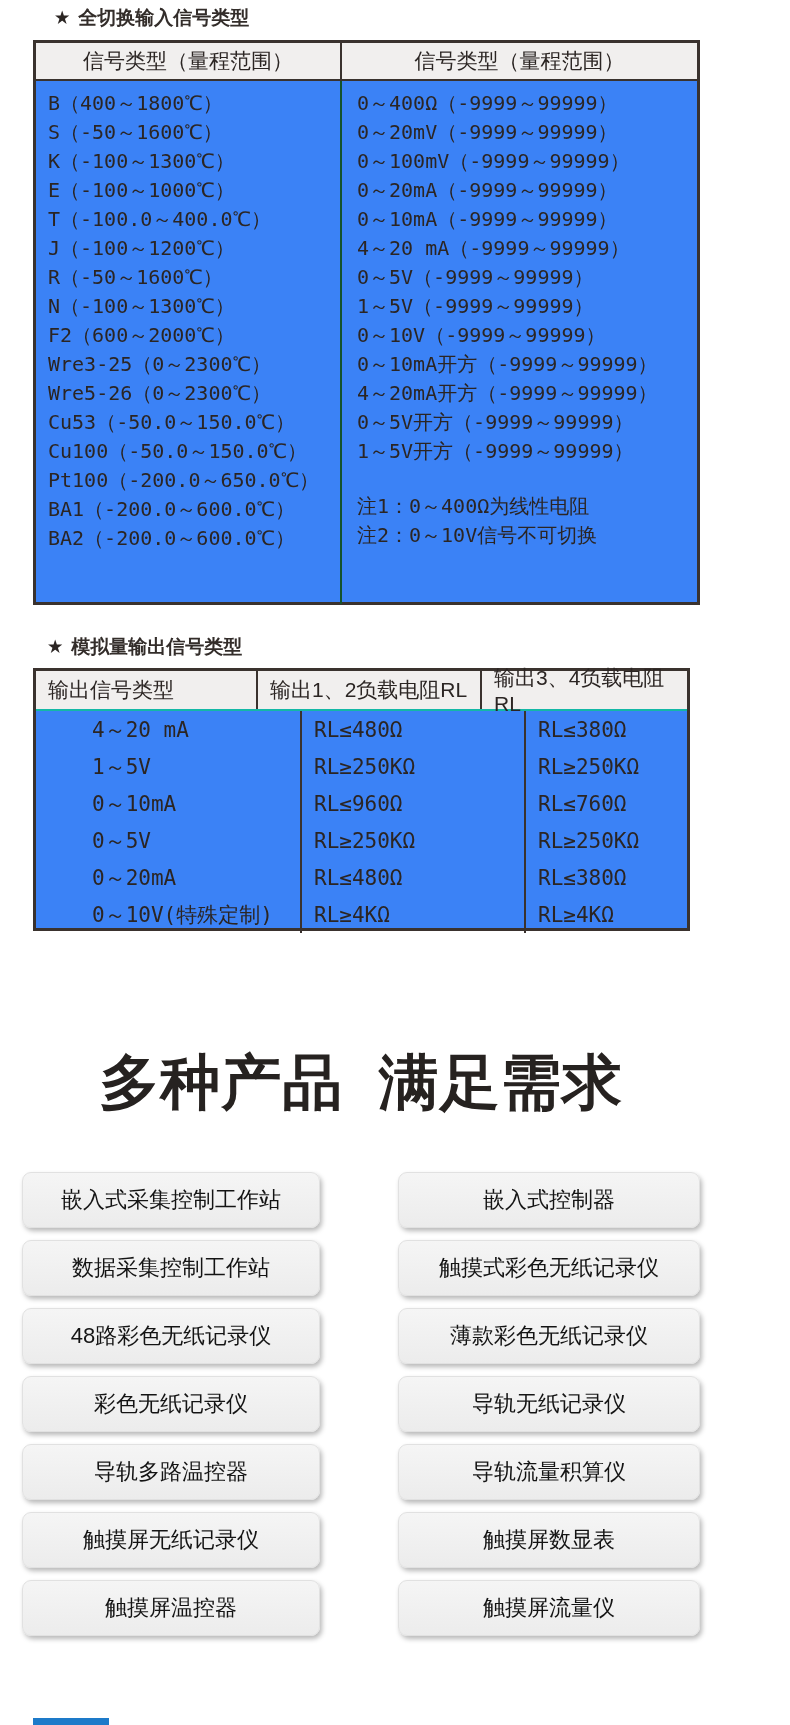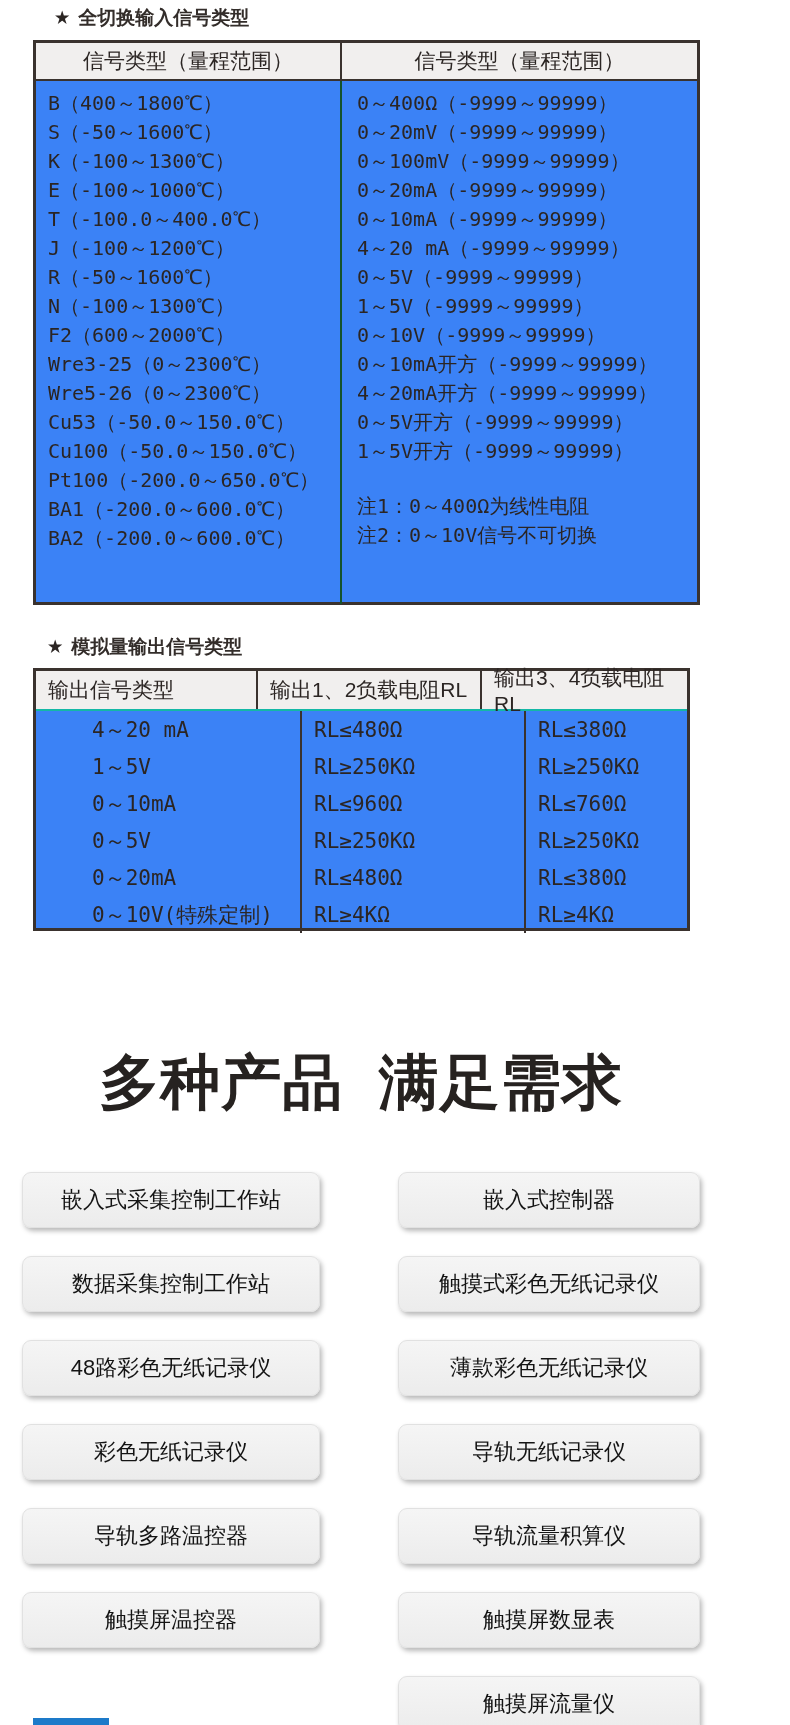--- a/index.html
+++ b/index.html
@@ -32,21 +32,21 @@
   .t2-row{display:flex;height:37px;padding-left:44px;}
   .t2-c{box-sizing:border-box;display:flex;align-items:center;padding-left:12px;font-size:21px;
     font-family:"DejaVu Sans Mono","Liberation Sans",sans-serif;white-space:pre;}
   .w1{width:222px;border-right:2px solid #3a322e;}
   .w2{width:224px;border-right:2px solid #3a322e;}
   .w3{flex:1;}
 
   .hero{position:absolute;top:1044px;left:0;width:722px;text-align:center;
     font-size:60px;line-height:78px;font-weight:900;color:#262220;white-space:pre;letter-spacing:1px;}
 
-  .prod-col{position:absolute;display:flex;flex-direction:column;gap:28px;}
+  .prod-col{position:absolute;display:flex;flex-direction:column;gap:12px;}
   #prodL{left:22px;top:1172px;width:298px;}
   #prodR{left:398px;top:1172px;width:302px;}
   .pbtn{height:56px;border-radius:9px;box-sizing:border-box;
     background:linear-gradient(#f5f5f5,#ececec);border:1px solid #e1e1e1;
     box-shadow:2px 3px 5px rgba(0,0,0,0.28);
     display:flex;align-items:center;justify-content:center;
     font-size:22px;font-weight:500;color:#141414;cursor:pointer;}
   .accent-bar{position:absolute;left:33px;top:1718px;width:76px;height:7px;background:#1d7ac9;}
 </style>
 </head>
@@ -156,20 +156,21 @@
 
 <div class="hero">多种产品  满足需求</div>
 
 <div class="prod-col" id="prodL">
 
 <div class="pbtn">嵌入式采集控制工作站</div>
     <div class="pbtn">数据采集控制工作站</div>
     <div class="pbtn">48路彩色无纸记录仪</div>
     <div class="pbtn">彩色无纸记录仪</div>
     <div class="pbtn">导轨多路温控器</div>
+    <div class="pbtn">触摸屏无纸记录仪</div>
     <div class="pbtn">触摸屏温控器</div>
   </div>
 
 <div class="prod-col" id="prodR">
 
 <div class="pbtn">嵌入式控制器</div>
     <div class="pbtn">触摸式彩色无纸记录仪</div>
     <div class="pbtn">薄款彩色无纸记录仪</div>
     <div class="pbtn">导轨无纸记录仪</div>
     <div class="pbtn">导轨流量积算仪</div>

